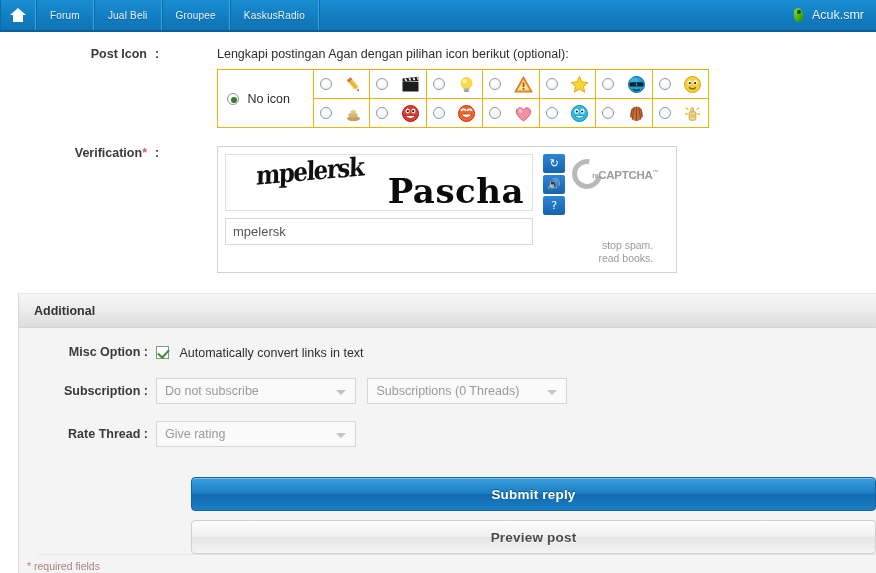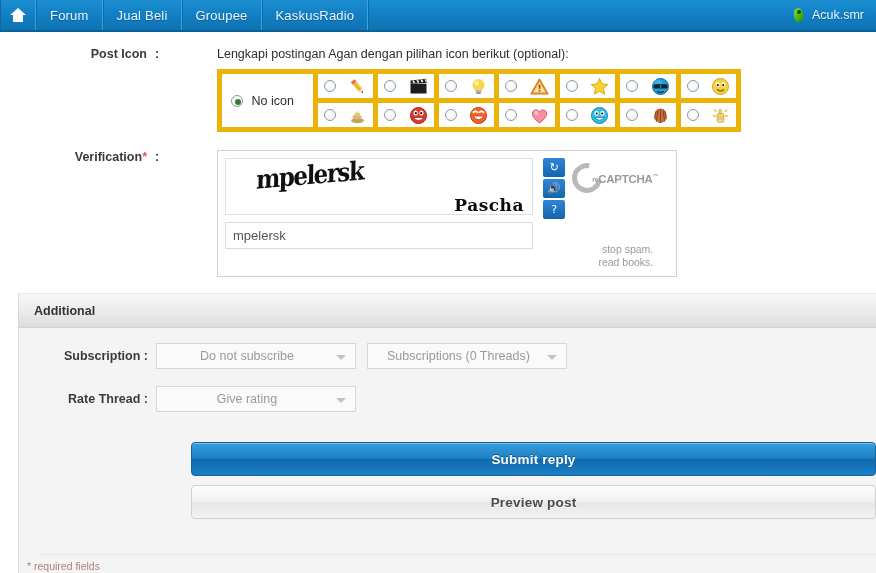--- a/index.html
+++ b/index.html
@@ -37,21 +37,21 @@
   }
   .home-glyph::after {
     content: "";
     position: absolute; left: 3px; top: 6px;
     width: 10px; height: 8px; background: #ffffff;
   }
   .nav-item {
     display: flex; align-items: center;
     padding: 0 13px;
     color: #eaf6ff;
-    font-size: 13px;
+    font-size: 10px;
     letter-spacing: .2px;
     border-right: 1px solid #3ba3dd;
     border-left: 1px solid #0a6ba8;
     text-shadow: 0 1px 0 rgba(0,0,0,.25);
     cursor: pointer;
   }
   .nav-item:first-of-type { border-left: none; }
   .nav-spacer { flex: 1; border-left: 1px solid #0a6ba8; }
   .nav-user {
     display: flex; align-items: center; gap: 6px;
@@ -116,21 +116,21 @@
     color: #2d2d2d;
     margin-bottom: 7px;
     line-height: 1.2;
   }
   .icon-table {
     border-collapse: collapse;
     border: 1px solid #d4d4d4;
     background: #fff;
   }
   .icon-table td {
-    border: 5px solid #eab308;
+    border: 1px solid #eab308;
     height: 29px;
     padding: 0 6px;
     vertical-align: middle;
     white-space: nowrap;
   }
   .icon-table td.noicon {
     width: 96px;
     padding-left: 9px;
     font-size: 12.5px;
     color: #2d2d2d;
@@ -188,21 +188,21 @@
     font-weight: bold;
     font-size: 23px;
     color: #101010;
     transform: rotate(-5deg) skewX(-6deg) scaleY(1.12);
     letter-spacing: -1.5px;
   }
   .cap-word2 {
     position: absolute; right: 8px; bottom: -1px;
     font-family: "DejaVu Serif", serif;
     font-weight: bold;
-    font-size: 17px;
+    font-size: 34px;
     color: #0b0b0b;
     letter-spacing: .5px;
   }
   .captcha-input {
     margin-top: 7px;
     width: 308px; height: 27px;
     border: 1px solid #d9d9d9;
     background: #fff;
     font-size: 13px;
     color: #555;
@@ -293,21 +293,20 @@
     height: 26px;
     border: 1px solid #d6d6d6;
     background: #fafafa;
     display: inline-flex;
     align-items: center;
     padding: 0 26px 0 8px;
     font-size: 12.5px;
     color: #9a9a9a;
     cursor: pointer;
     margin-right: 7px;
-    justify-content: center;
   }
   .select .arrow {
     position: absolute; right: 9px; top: 11px;
     width: 0; height: 0;
     border-left: 5px solid transparent;
     border-right: 5px solid transparent;
     border-top: 5px solid #c3c3c3;
   }
   .sel-sub { width: 200px; }
   .sel-sub2 { width: 200px; }
@@ -607,20 +606,30 @@
           </div>
         </div>
       </div>
     </div>
   </div>
 
   <div class="panel">
     <div class="panel-head">Additional</div>
     <div class="panel-body">
 
+      <div class="prow">
+        <div class="prow-label">
+          <span>Misc Option</span>
+          <span>:</span>
+        </div>
+        <div>
+          <span class="checkbox checked"></span>
+          <span class="cb-label">Automatically convert links in text</span>
+        </div>
+      </div>
 
       <div class="prow">
         <div class="prow-label">
           <span>Subscription</span>
           <span>:</span>
         </div>
         <div>
           <div class="select sel-sub">
             <span>Do not subscribe</span>
             <span class="arrow"></span>

